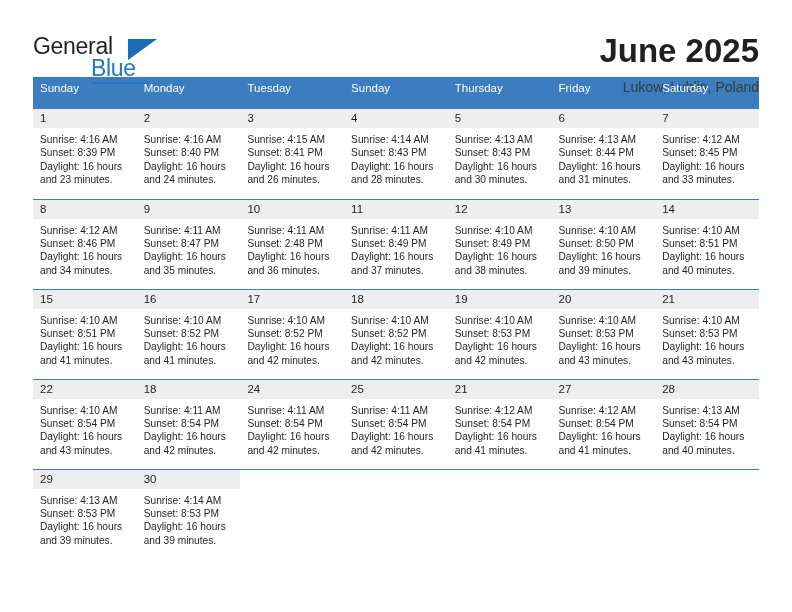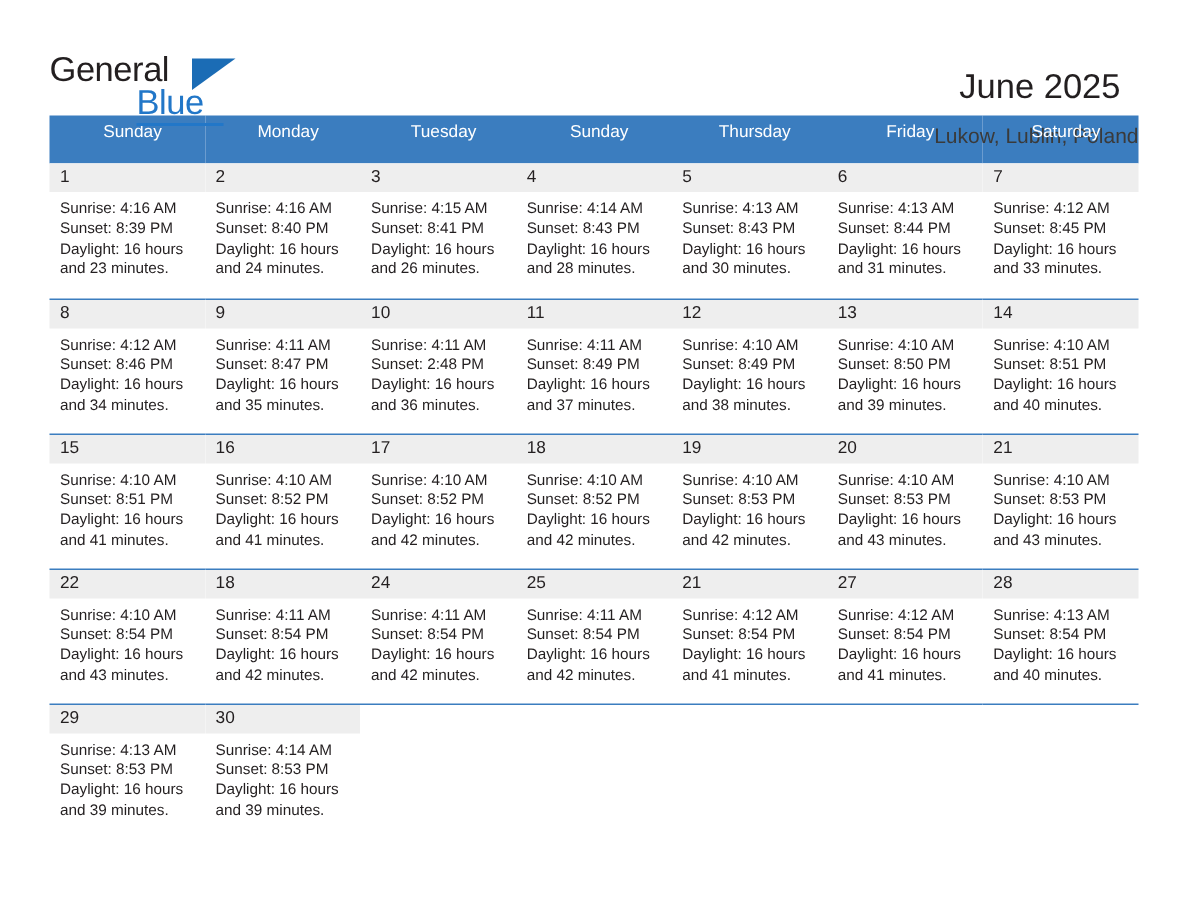--- a/index.html
+++ b/index.html
@@ -68,45 +68,45 @@
     top: 51px;
     width: 58px;
     height: 2px;
     background: #2277c8;
   }
   .title-block {
     text-align: right;
     padding-top: 1px;
   }
   .cal-title {
-    font-size: 23px;
+    font-size: 33px;
     color: #231f20;
     line-height: 1.15;
-    font-weight: normal;
-    margin: 12px;
+    font-weight: bold;
+    margin: 0;
   }
   .cal-subtitle {
     font-size: 14px;
     color: #3a3a3a;
     margin-top: 9px;
   }
 
   
   .calendar {
     width: 726px;
     border-collapse: collapse;
     table-layout: fixed;
     margin-top: 4px;
   }
   .calendar th {
     background: #3b7dbf;
     color: #ffffff;
     font-size: 11.5px;
     font-weight: normal;
-    text-align: center;
+    text-align: left;
     padding: 5px 0 15px 7px;
     height: 21px;
     border: none;
   }
   .calendar td {
     vertical-align: top;
     padding: 0;
     border: none;
     background: #ffffff;
     border-top: 1px solid #3b7dbf;

